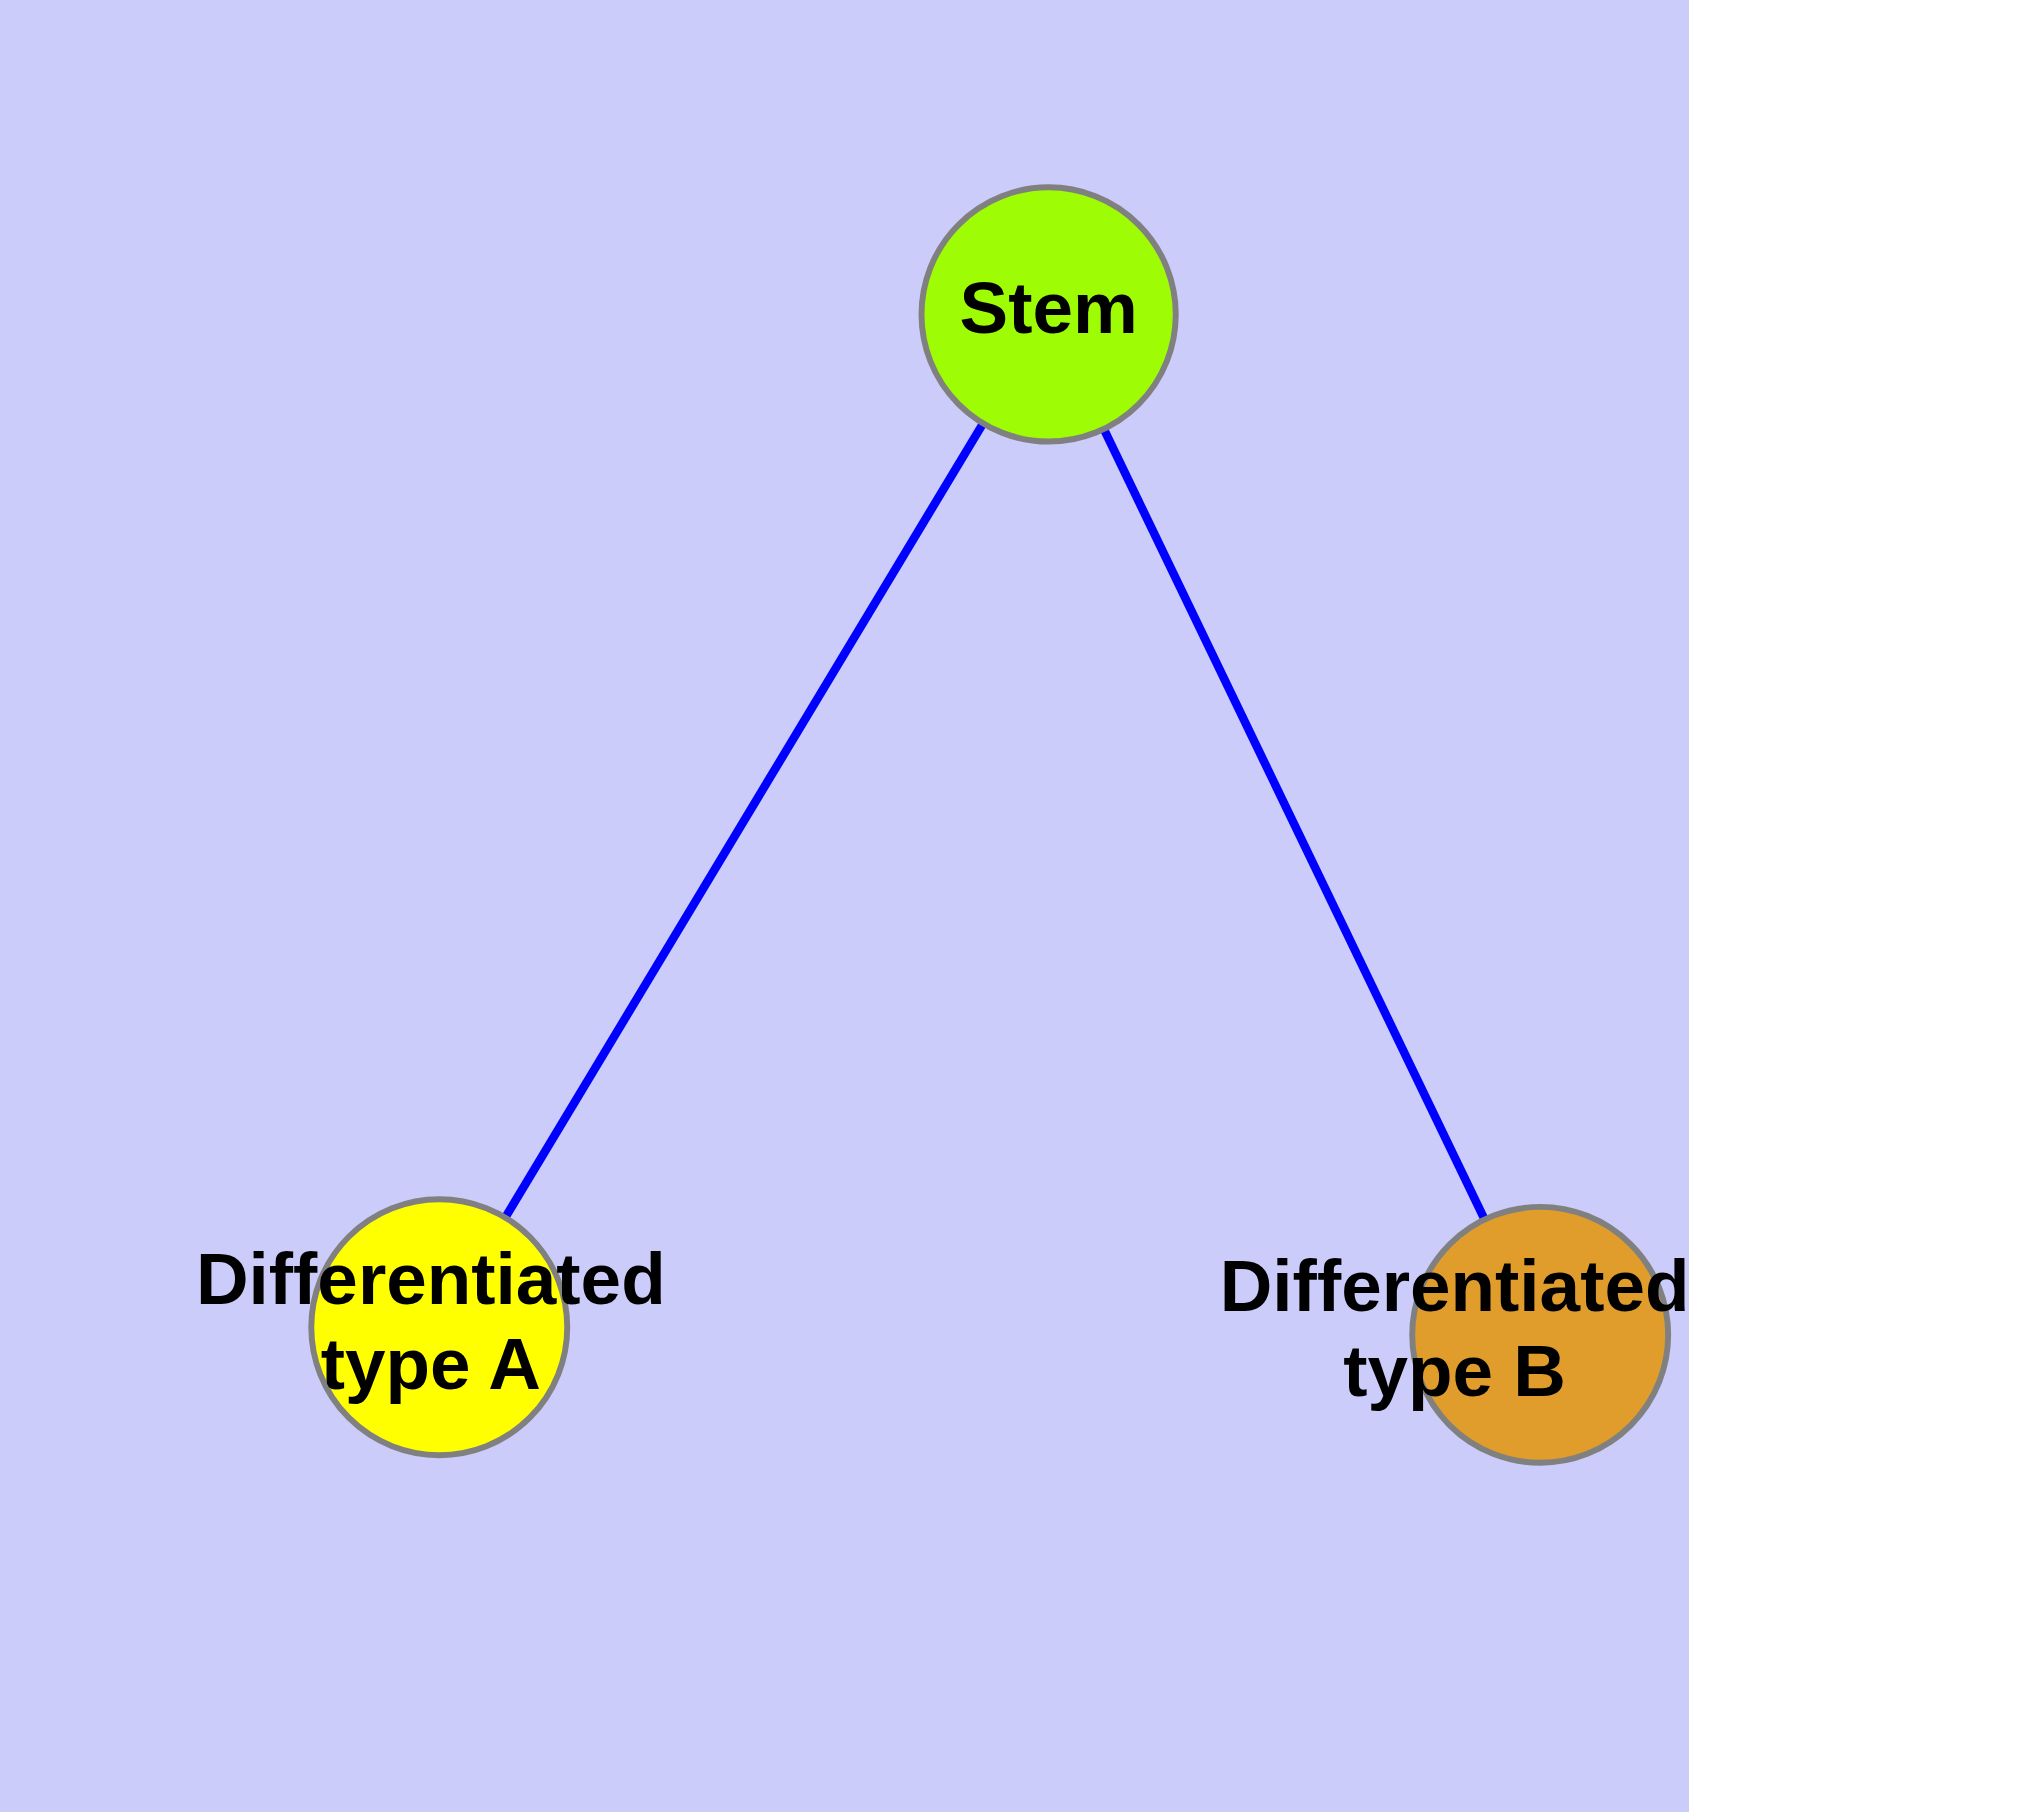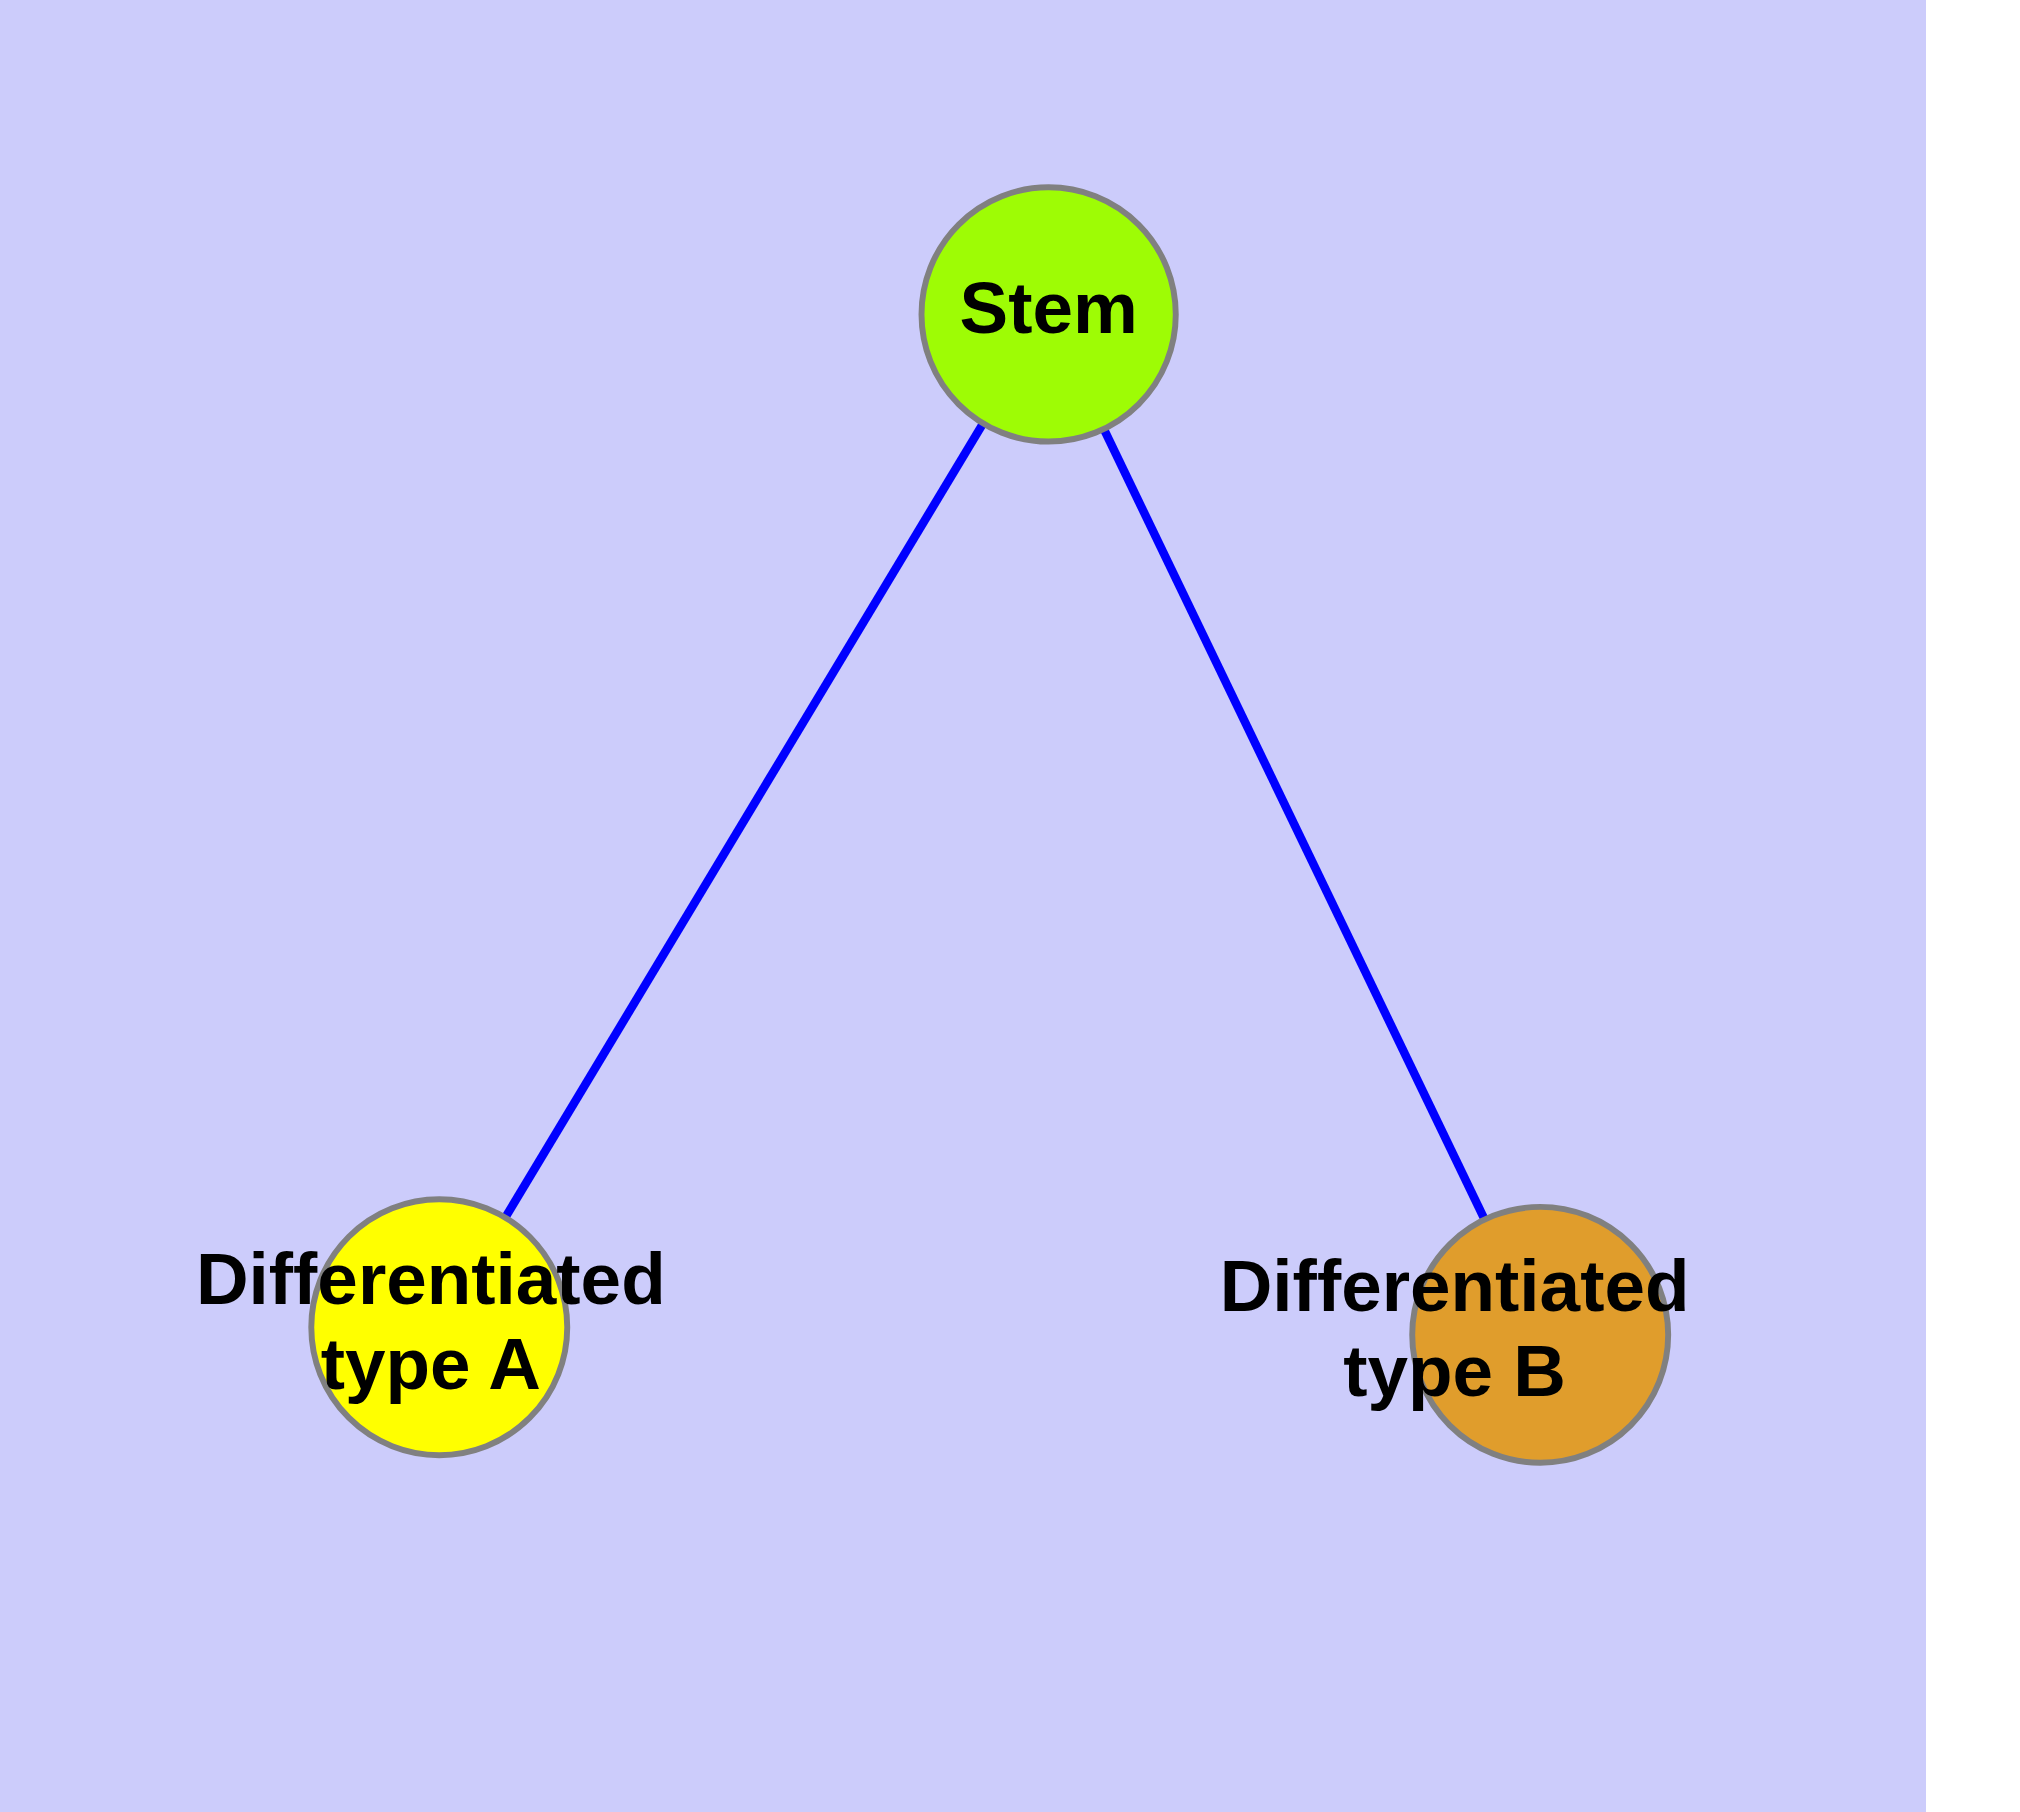--- a/index.html
+++ b/index.html
@@ -2,21 +2,21 @@
 <html style="font-size:13.6px"><head>
 <meta charset="utf-8">
 <style>
   html, body {
     margin: 0;
     padding: 0;
     background: #ffffff;
   }
   #canvas {
     position: relative;
-    width: 1926px;
+    width: 1689px;
     height: 1812px;
     overflow: hidden;
     background: #ccccfb;
     font-family: "Liberation Sans", "DejaVu Sans", sans-serif;
   }
   #graph-svg {
     position: absolute;
     left: 0;
     top: 0;
     width: 2021px;

